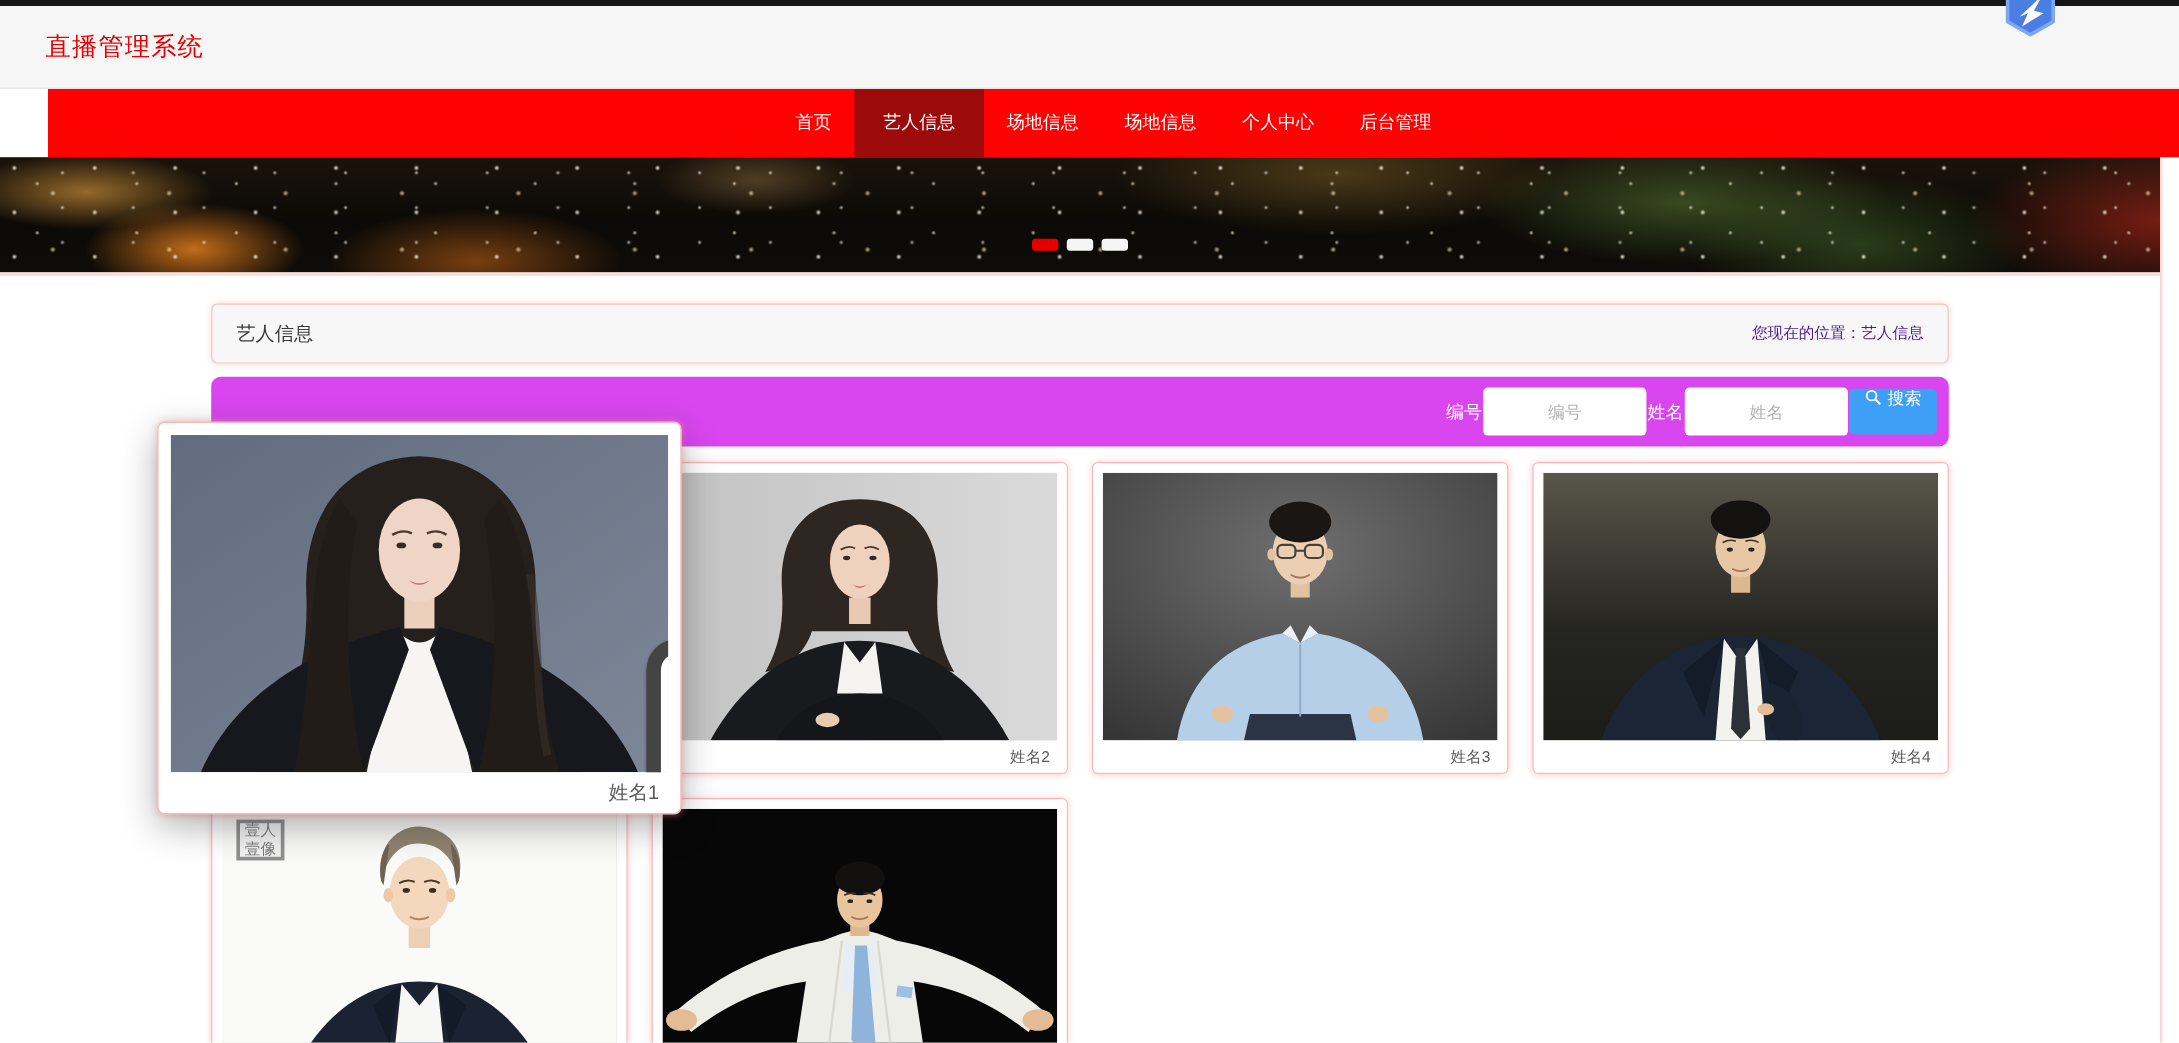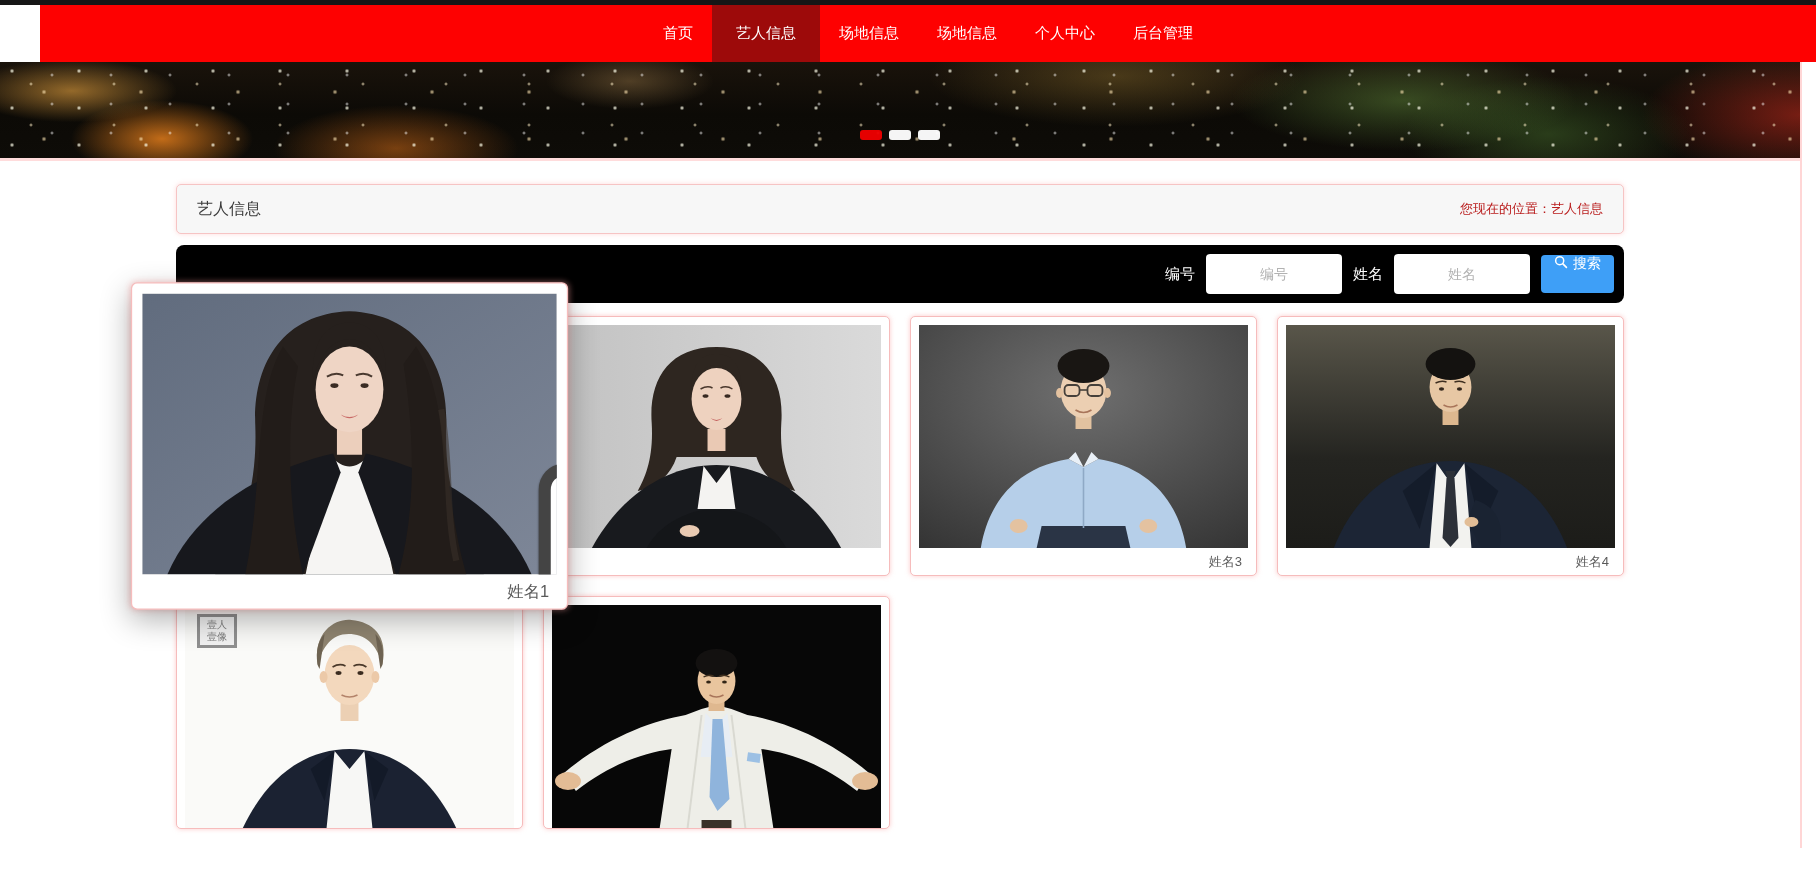--- a/index.html
+++ b/index.html
@@ -48,25 +48,25 @@
   .dot.active{background:#ee0000;}
 
   
   .content{width:1448px;margin:0 auto;padding-top:23px;position:relative;}
 
   
   .crumbbar{height:50px;background:#f7f7f7;border:1px solid #f6c4c4;border-radius:5px;
             box-shadow:0 0 5px rgba(252,176,176,.45);display:flex;align-items:center;
             justify-content:space-between;padding:0 20px;box-sizing:border-box;}
   .crumb-title{font-size:16px;color:#3a3a3a;}
-  .crumb-loc{font-size:13px;color:#b91c1c;}
-
-  
-  .searchbar{margin-top:11px;height:58px;background:#000000;border-radius:8px;
-             display:flex;align-items:center;justify-content:flex-end;gap:11px;
+  .crumb-loc{font-size:13px;color:#4c1d95;}
+
+  
+  .searchbar{margin-top:11px;height:58px;background:#d946ef;border-radius:8px;
+             display:flex;align-items:center;justify-content:flex-end;gap:1px;
              padding:0 10px;box-sizing:border-box;}
   .s-label{color:#fff;font-size:15px;}
   .s-input{width:132px;height:38px;border:none;border-radius:4px;background:#fff;
            text-align:center;font-size:14px;color:#333;outline:none;
            font-family:"Liberation Sans","DejaVu Sans",sans-serif;}
   .s-input::placeholder{color:#b2b2b2;}
   .s-btn{height:38px;padding:0 13px;border:none;border-radius:4px;background:#3e9ff7;color:#fff;
          font-size:14px;display:flex;align-items:flex-start;gap:5px;cursor:pointer;
          font-family:"Liberation Sans","DejaVu Sans",sans-serif;}
 
@@ -74,34 +74,41 @@
   .grid{margin-top:13px;display:grid;grid-template-columns:repeat(4,1fr);gap:20px;}
   .card{background:#fff;border:1px solid #f6bcbc;border-radius:5px;
         box-shadow:0 0 5px rgba(250,160,160,.55);padding:8px 8px 0;cursor:pointer;}
   .photo{position:relative;height:223px;overflow:hidden;background:#ddd;}
   .photo svg{display:block;width:100%;height:100%;}
   .card-label{height:27px;line-height:27px;text-align:right;padding-right:6px;
               font-size:13px;color:#5a5a5a;}
   .card.enlarged{transform:scale(1.26);transform-origin:50% 50%;position:relative;z-index:30;
                  box-shadow:0 8px 24px rgba(0,0,0,.30),0 0 5px rgba(250,160,160,.55);}
   .stamp{position:absolute;top:9px;left:12px;width:40px;height:34px;border:3px solid #909090;
-         background:rgba(238,238,238,.78);color:#7d7d7d;font-size:10px;line-height:1.25;
+         background:rgba(238,238,238,.78);color:#7d7d7d;font-size:13px;line-height:1.25;
          display:flex;align-items:center;justify-content:center;text-align:center;
          box-sizing:border-box;}
   .stamp-inner{width:26px;word-break:break-all;}
   .cursor{position:absolute;left:190px;top:120px;width:21px;height:26px;z-index:6;
           filter:drop-shadow(0 1px 1px rgba(0,0,0,.45));}
 </style>
 </head>
 <body>
 
 <div class="stage">
 
   <div class="topbar"></div>
 
+  <div class="header">
+    <div class="brand">直播管理系统</div>
+    <svg class="badge" viewBox="0 0 48 48">
+      <polygon points="24,2 43,13 43,35 24,46 5,35 5,13" fill="#4b7ee3" stroke="#7fa6f0" stroke-width="3" stroke-linejoin="round"></polygon>
+      <path d="M15,31 L34,13 L27,26 L35,28 L17,39 L22,28 Z" fill="#ffffff"></path>
+    </svg>
+  </div>
 
   <div class="nav">
     <div class="nav-item">首页</div>
     <div class="nav-item active">艺人信息</div>
     <div class="nav-item">场地信息</div>
     <div class="nav-item">场地信息</div>
     <div class="nav-item">个人中心</div>
     <div class="nav-item">后台管理</div>
   </div>
 
@@ -189,20 +196,21 @@
               <ellipse cx="138" cy="206" rx="10" ry="6" fill="#e9cab2"></ellipse>
               <ellipse cx="165" cy="74" rx="25" ry="31" fill="#eed2bf"></ellipse>
               <path d="M140,64 C140,36 152,29 165,29 C178,29 190,36 190,64 C184,45 174,40 165,40 C156,40 146,45 140,64 Z" fill="#2e2620"></path>
               <path d="M149,64 q7,-4 12,-1" stroke="#49372c" stroke-width="1.5" fill="none"></path>
               <path d="M169,63 q6,-3 12,1" stroke="#49372c" stroke-width="1.5" fill="none"></path>
               <ellipse cx="154" cy="71" rx="3" ry="1.8" fill="#382a22"></ellipse>
               <ellipse cx="176" cy="71" rx="3" ry="1.8" fill="#382a22"></ellipse>
               <path d="M159,93 q6,4 12,0 q-6,5.5 -12,0 Z" fill="#b5383b"></path>
             </svg>
           </div>
+          <div class="card-label">姓名2</div>
         </div>
 
         <div class="card">
           <div class="photo">
             <svg viewBox="0 0 330 223" preserveAspectRatio="none">
               <defs>
                   <radialGradient id="p3bg" cx=".5" cy=".3" r="1">
                 <stop offset="0" stop-color="#6f6f6f"></stop>
                     <stop offset="1" stop-color="#2a2a2a"></stop>
                   </radialGradient>

